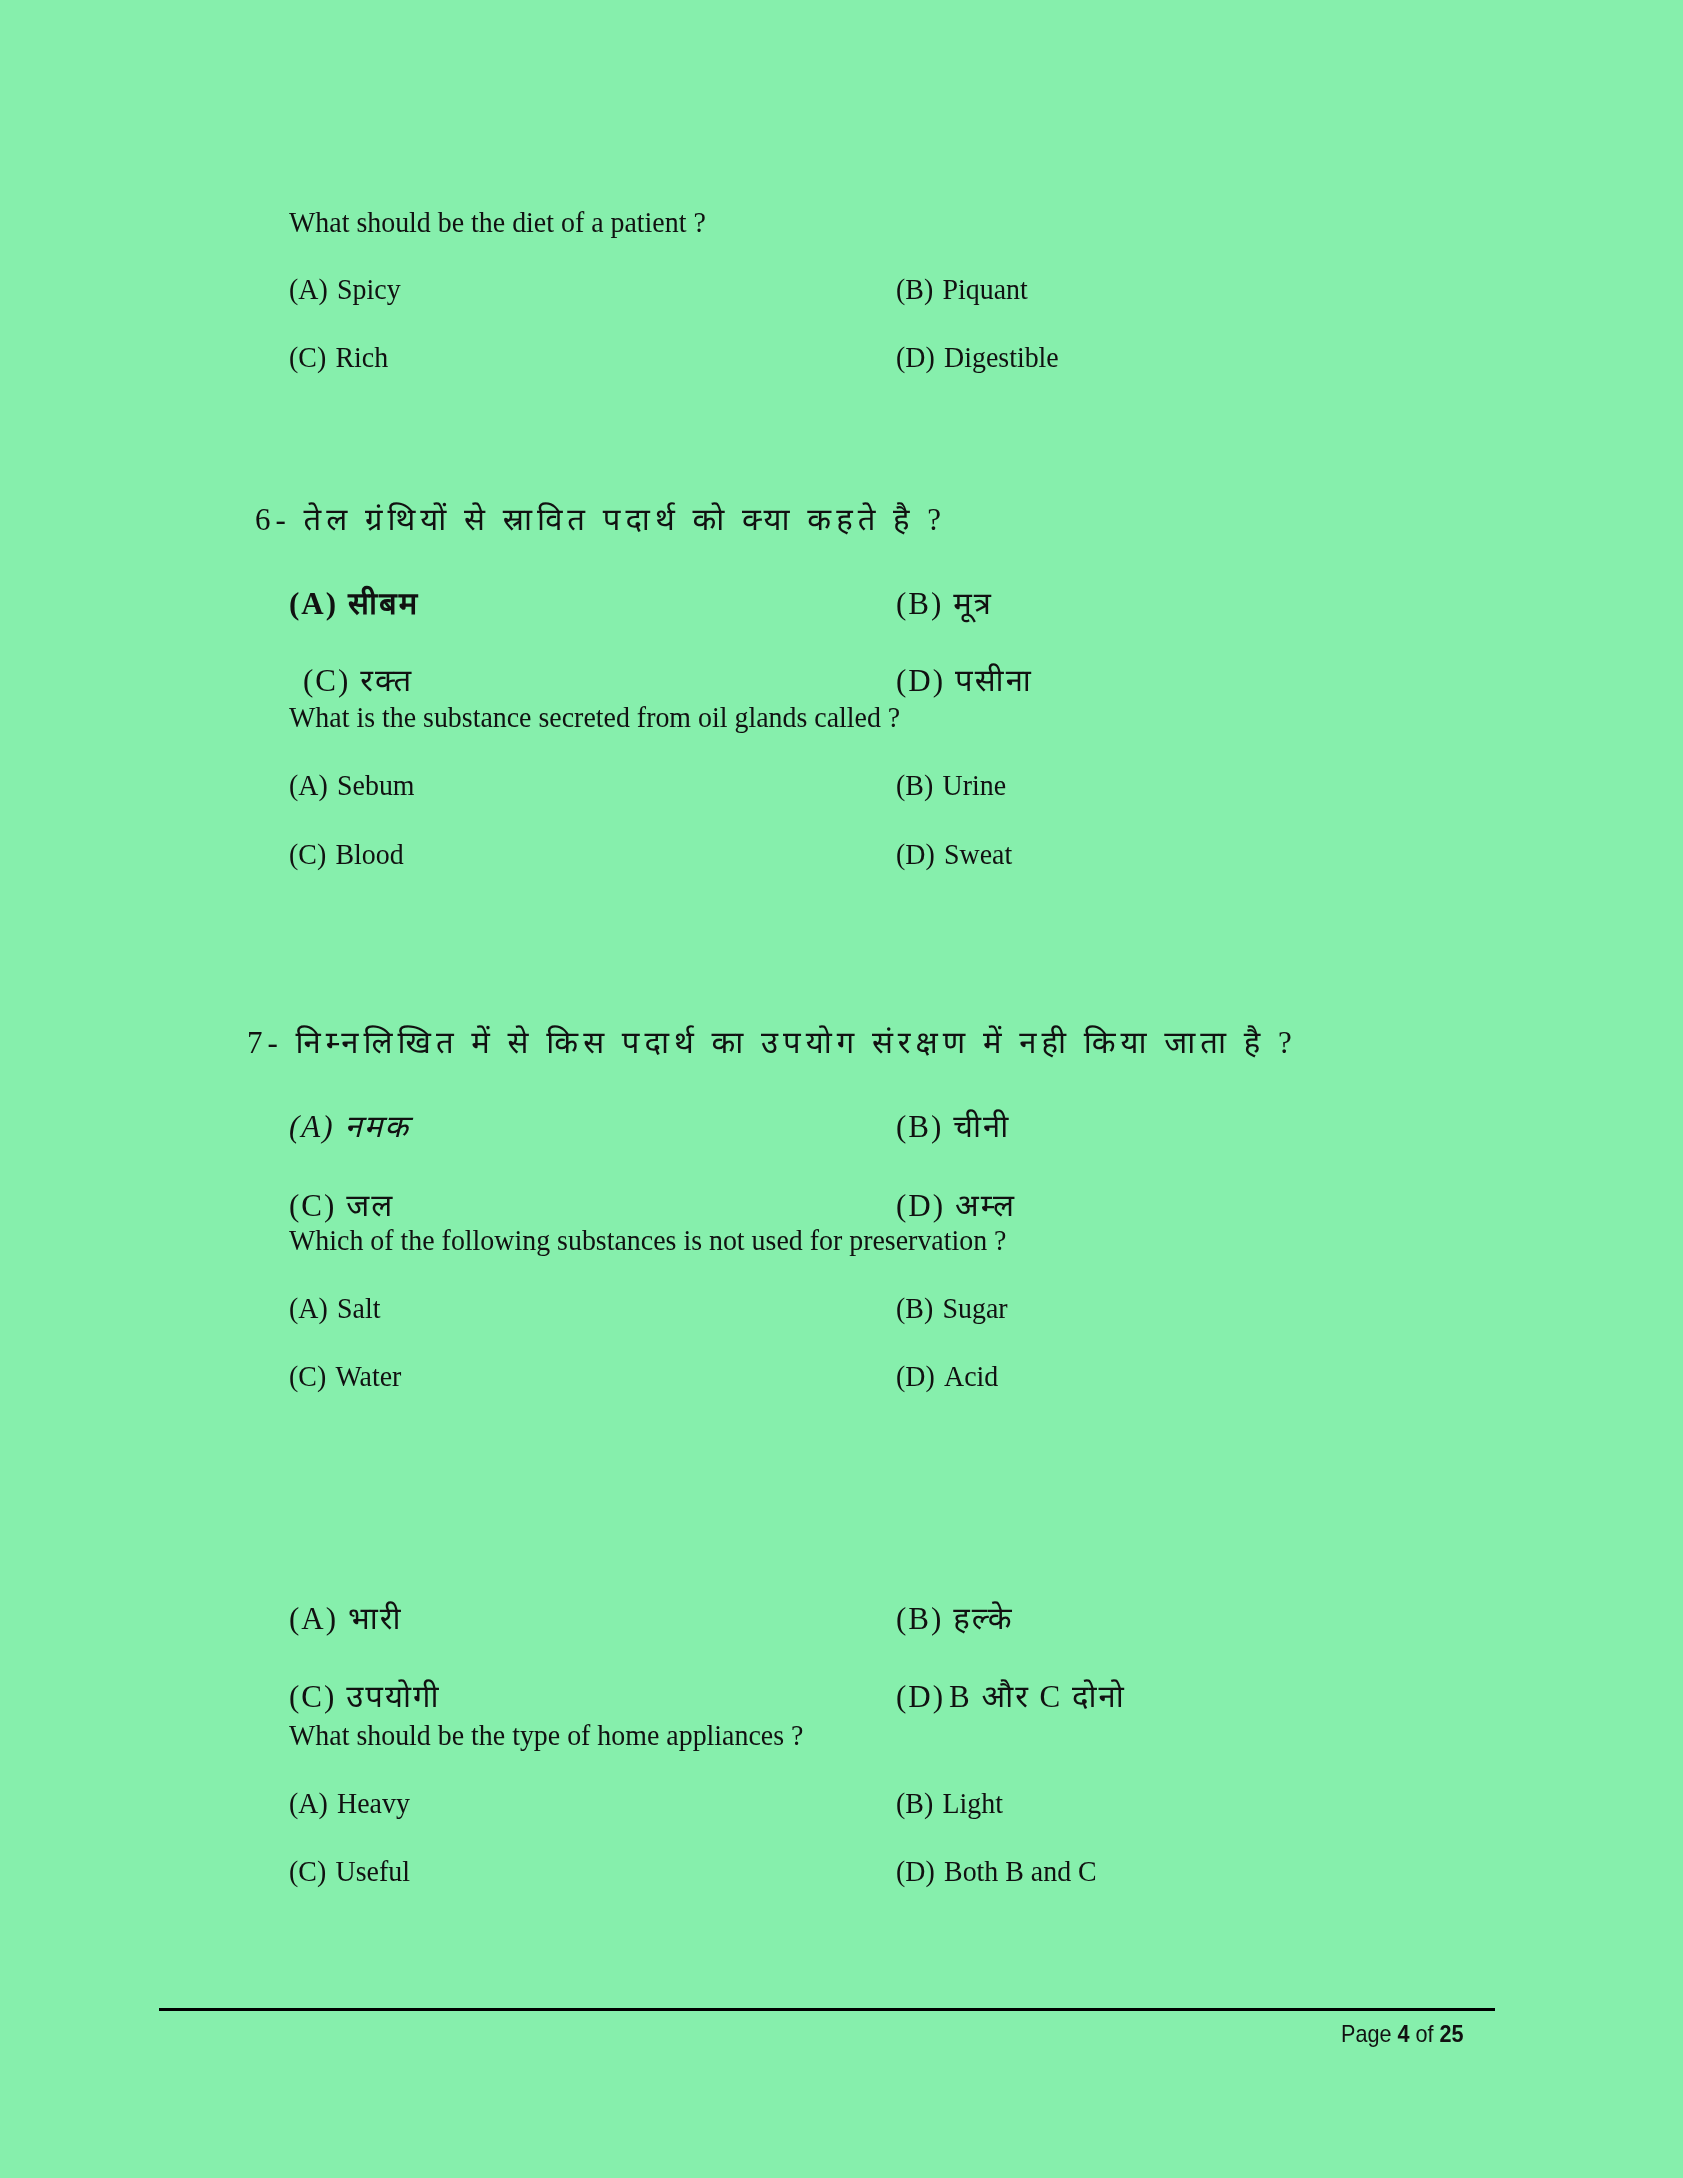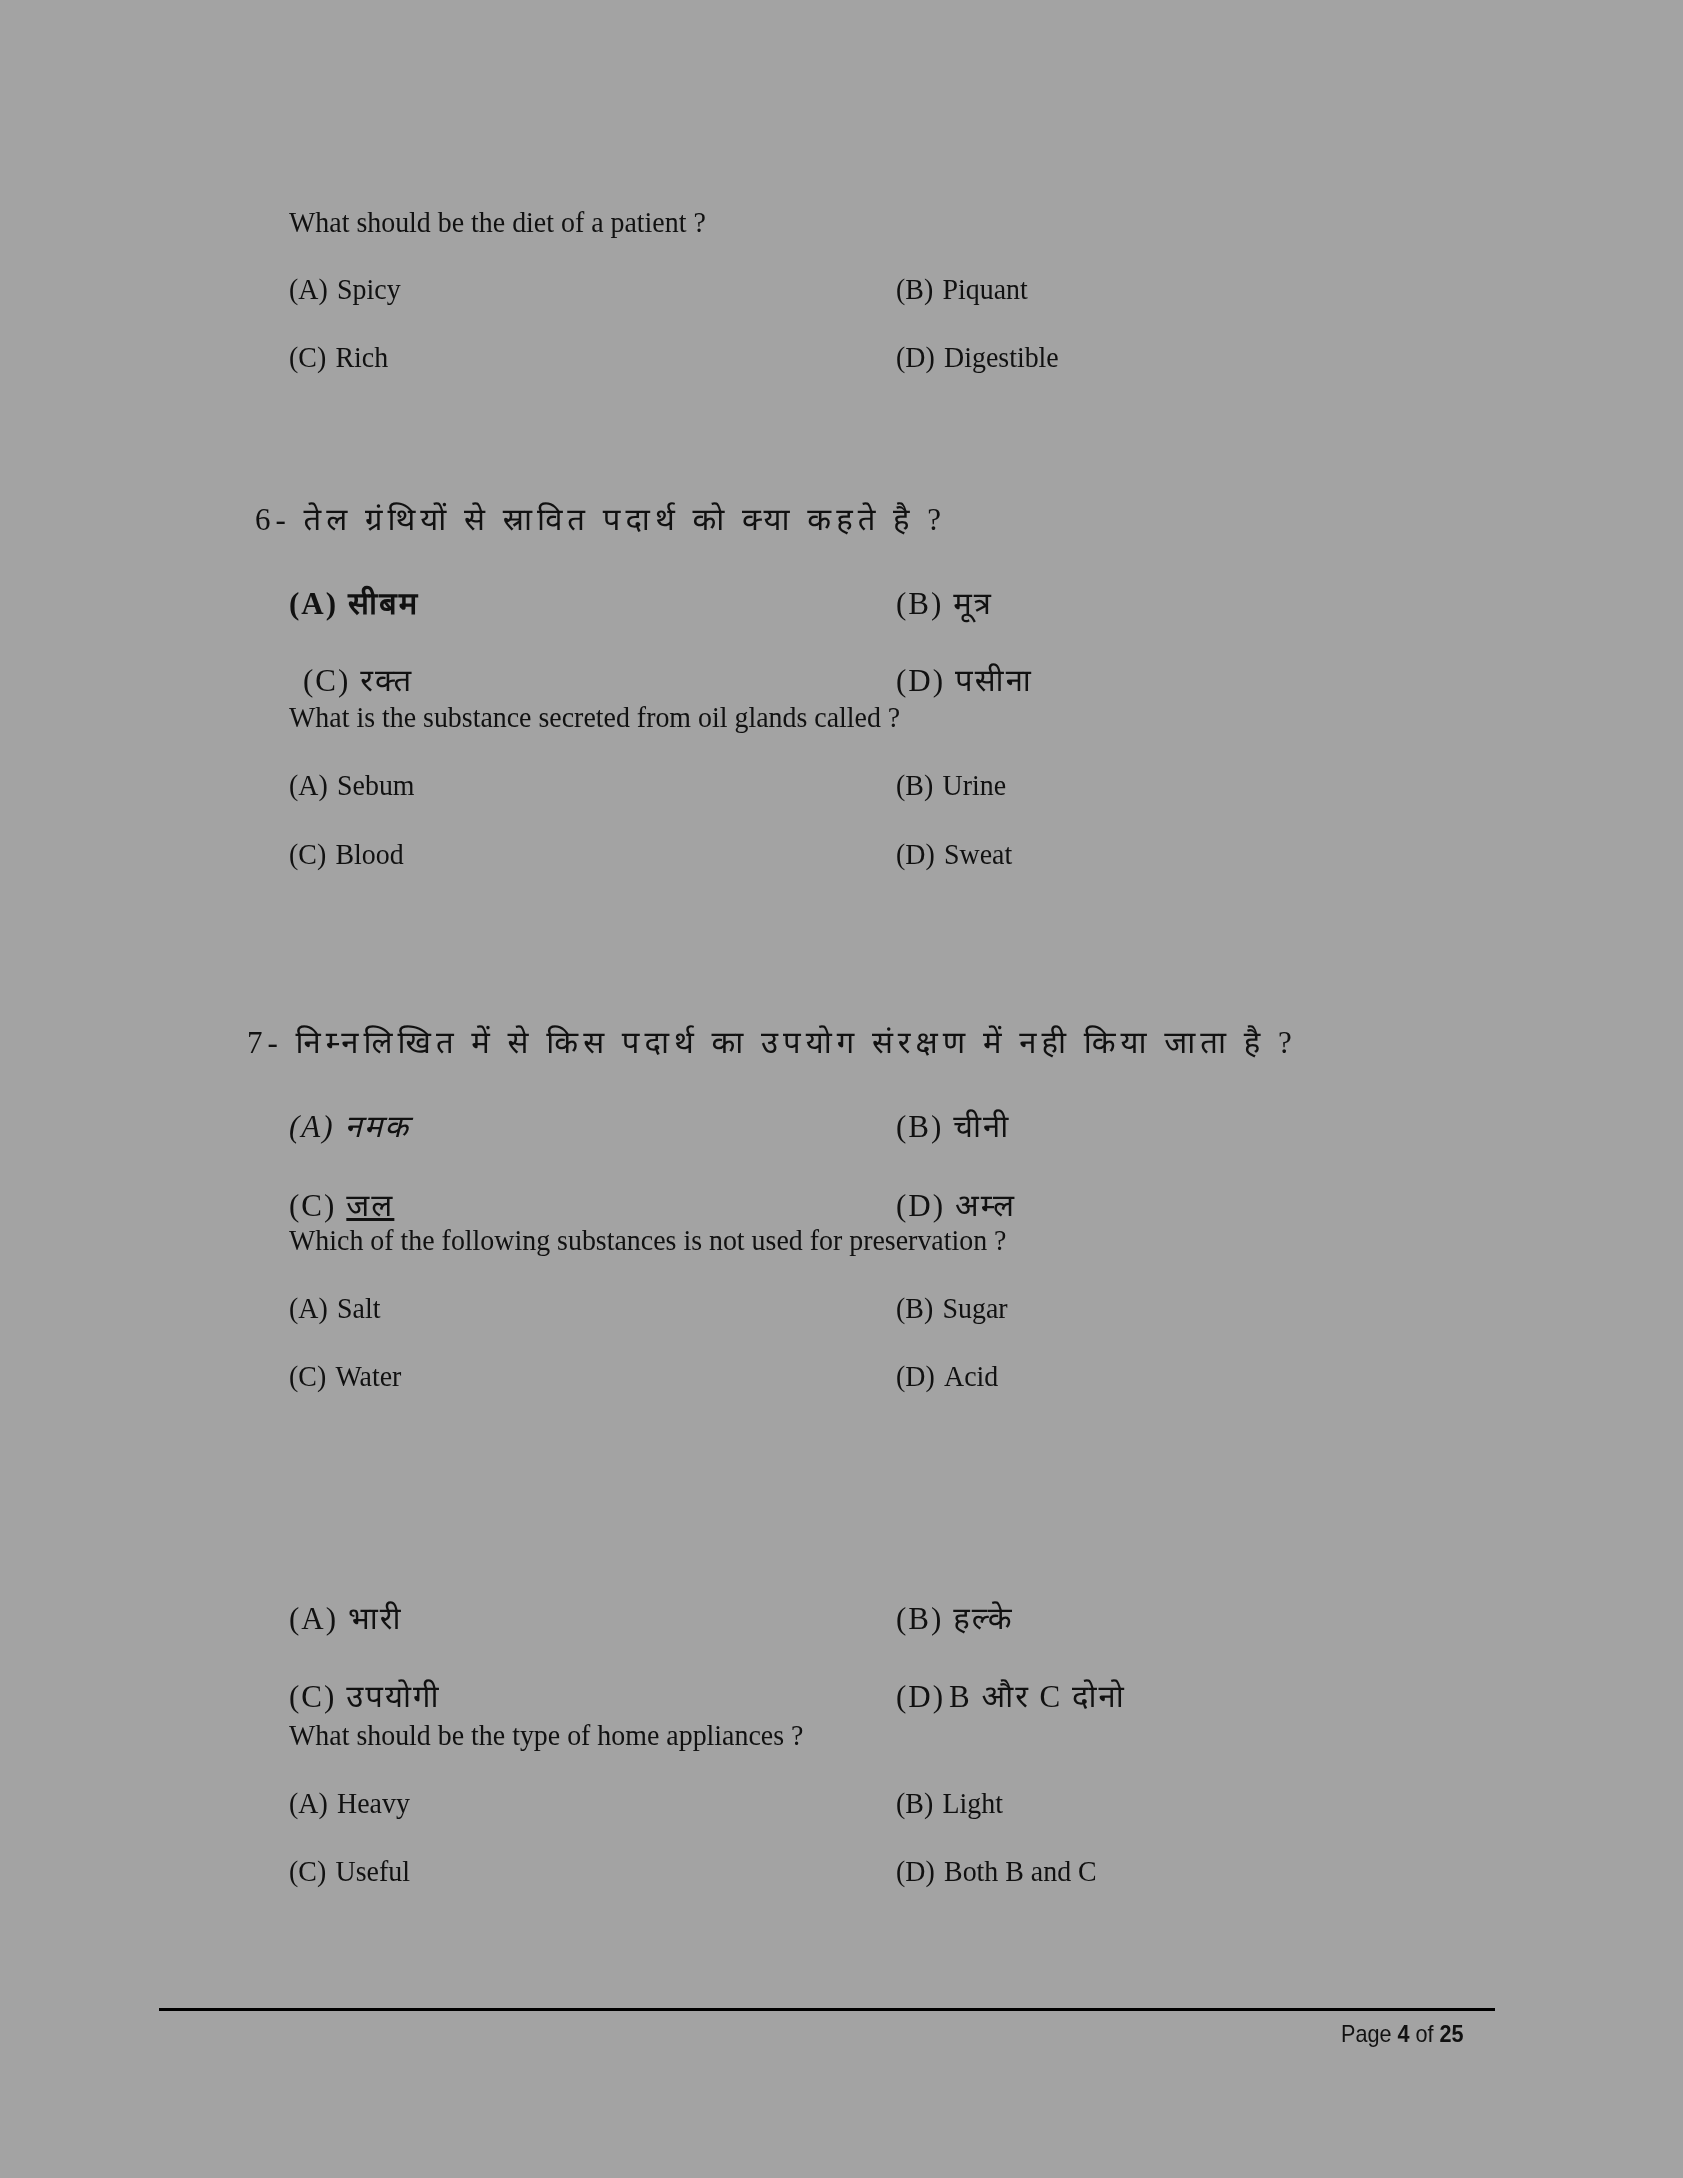--- a/index.html
+++ b/index.html
@@ -1,17 +1,17 @@
 <!DOCTYPE html>
 <html><head>
 <meta charset="utf-8">
 <style>
   html, body { margin: 0; padding: 0; background: #ffffff; }
   body { width: 1683px; height: 2178px; position: relative; overflow: hidden; color: #111111; }
-  .page { position: absolute; left: 0; top: 0; width: 1683px; height: 2178px; background: #a3a3a3; text-align: right; }
+  .page { position: absolute; left: 0; top: 0; width: 1683px; height: 2178px; background: #86efac; text-align: right; }
   .line {
     position: absolute;
     white-space: nowrap;
     font-family: "Liberation Serif", "DejaVu Serif", serif;
     font-size: 30px;
     line-height: 36px;
     height: 36px;
     transform: scaleX(0.93);
     transform-origin: left center;
   }
@@ -47,21 +47,21 @@
 
   <div class="line" style="left:289px; top:699px;">What is the substance secreted from oil glands called ?</div>
   <div class="line" style="left:289px; top:767px;"><span class="opt-label">(A)</span><span>Sebum</span></div>
   <div class="line" style="left:896px; top:767px;"><span class="opt-label">(B)</span><span>Urine</span></div>
   <div class="line" style="left:289px; top:836px;"><span class="opt-label">(C)</span><span>Blood</span></div>
   <div class="line" style="left:896px; top:836px;"><span class="opt-label">(D)</span><span>Sweat</span></div>
 
   <div class="line hi hi-q" style="left:247px; top:985px;"><span>7-</span> <span>निम्नलिखित में से किस पदार्थ का उपयोग संरक्षण में नही किया जाता है  ?</span></div>
   <div class="line hi" style="left:289px; top:1069px;font-style:italic;"><span class="opt-label">(A)</span><span>नमक</span></div>
   <div class="line hi" style="left:896px; top:1069px;"><span class="opt-label">(B)</span><span>चीनी</span></div>
-  <div class="line hi" style="left:289px; top:1148px;text-decoration:underline;"><span class="opt-label">(C)</span><span>जल</span></div>
+  <div class="line hi" style="left:289px; top:1148px;"><span class="opt-label">(C)</span><span>जल</span></div>
   <div class="line hi" style="left:896px; top:1148px;"><span class="opt-label">(D)</span><span>अम्ल</span></div>
 
   <div class="line" style="left:289px; top:1222px;">Which of the following substances is not used for preservation ?</div>
   <div class="line" style="left:289px; top:1290px;"><span class="opt-label">(A)</span><span>Salt</span></div>
   <div class="line" style="left:896px; top:1290px;"><span class="opt-label">(B)</span><span>Sugar</span></div>
   <div class="line" style="left:289px; top:1358px;"><span class="opt-label">(C)</span><span>Water</span></div>
   <div class="line" style="left:896px; top:1358px;"><span class="opt-label">(D)</span><span>Acid</span></div>
 
   <div class="line hi" style="left:289px; top:1561px;"><span class="opt-label">(A)</span><span>भारी</span></div>
   <div class="line hi" style="left:896px; top:1561px;"><span class="opt-label">(B)</span><span>हल्के</span></div>

